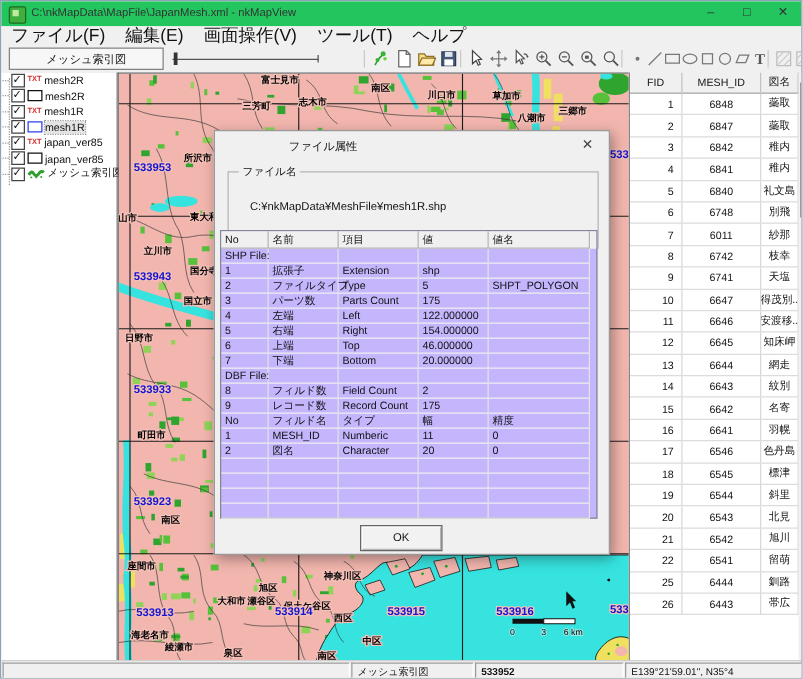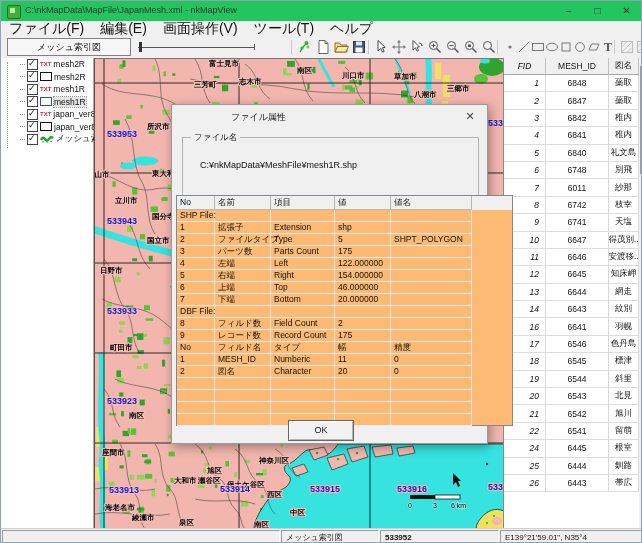--- a/index.html
+++ b/index.html
@@ -20,61 +20,61 @@
   .layer-combo{position:absolute;left:6px;top:2px;width:122px;height:16px;border:1px solid #828282;background:#f7f7f7;
                font-size:9px;text-align:center;line-height:16px;}
   .slider-track{position:absolute;left:137px;top:11px;width:117px;height:1px;background:#555;}
   .slider-thumb{position:absolute;left:138px;top:6px;width:3px;height:10px;background:#333;}
   .slider-tick{position:absolute;left:253px;top:8px;width:1px;height:6px;background:#555;}
   .tbicon{position:absolute;top:3px;width:16px;height:16px;}
   .tbsep{position:absolute;top:4px;width:1px;height:14px;background:#c9c9c9;}
   
   .layers{position:absolute;left:0;top:57px;width:93px;height:470px;background:#fff;border-right:1px solid #aaa;box-sizing:border-box;}
   .layers::before{content:"";position:absolute;left:6px;top:4px;height:86px;border-left:1px dotted #999;}
-  .lrow{position:relative;display:flex;align-items:center;height:12.5px;padding-left:19px;gap:2px;font-size:8.5px;}
+  .lrow{position:relative;display:flex;align-items:center;height:12.5px;padding-left:1px;gap:2px;font-size:8.5px;}
   .dash{width:5px;border-top:1px dotted #999;flex:none;}
   .cb{width:9px;height:9px;border:1px solid #444;background:#fff;flex:none;position:relative;}
   .cb::after{content:"✓";position:absolute;left:0px;top:-1px;font-size:9px;line-height:9px;color:#111;}
   .ic-txt{font-size:6px;font-weight:bold;color:#d03030;flex:none;letter-spacing:0;}
   .ic-box{width:10px;height:7px;border:1.5px solid #111;background:#fff;flex:none;}
   .ic-bluebox{width:10px;height:7px;border:1.5px solid #2a43f0;background:#fff;flex:none;}
   .llabel{white-space:nowrap;}
   .llabel.sel{background:#e4e4e4;outline:1px dotted #9a9a9a;}
   
   .map{position:absolute;left:93px;top:57px;width:409px;height:470px;border-left:1px solid #555;border-top:1px solid #777;box-sizing:border-box;}
   .map svg{display:block;}
   .city{font-size:7.5px;font-weight:600;fill:#000;stroke:#f4c0b8;stroke-width:2px;paint-order:stroke;}
   .mesh{font-size:9px;font-weight:bold;fill:#1515cf;stroke:#f4c0b8;stroke-width:2px;paint-order:stroke;}
   .sctext{font-size:7px;fill:#000;stroke:#9be9e4;stroke-width:1.5px;paint-order:stroke;}
   
   .attr{position:absolute;left:502px;top:57px;width:136px;height:470px;background:#fff;border-left:1px solid #888;box-sizing:border-box;overflow:hidden;}
   .ahead{display:flex;height:16px;background:#f0f0f0;border-bottom:1px solid #a8a8a8;font-size:8.5px;}
   .ahead>div{border-right:1px solid #c2c2c2;display:flex;align-items:center;justify-content:center;box-sizing:border-box;}
   .arow{display:flex;height:17.4px;font-size:8.5px;}
   .arow>div{border-right:1px solid #d8d8d8;border-bottom:1px solid #dcdcdc;box-sizing:border-box;display:flex;align-items:center;}
-  .c-fid{width:42px;justify-content:flex-end;padding-right:6px;font-style:italic;}
+  .c-fid{width:42px;justify-content:flex-end;padding-right:6px;}
   .c-mid{width:63px;justify-content:center;}
   .c-name{width:30px;justify-content:center;white-space:nowrap;overflow:hidden;}
   .ahead .c-fid{justify-content:center;padding-right:0;}
   .scrollstrip{position:absolute;left:638px;top:57px;width:4px;height:470px;background:#f0f0f0;}
   .scrollthumb{position:absolute;left:1px;top:8px;width:2px;height:108px;background:#9b9b9b;}
   
   .statusbar{position:absolute;left:0;top:527px;width:100%;height:16px;background:#f0f0f0;border-top:1px solid #d0d0d0;font-size:8px;}
   .seg{position:absolute;top:1px;height:13px;line-height:13px;padding-left:4px;box-sizing:border-box;
        border:1px solid;border-color:#9d9d9d #ffffff #ffffff #9d9d9d;background:#f0f0f0;overflow:hidden;white-space:nowrap;}
   
   .dialog{position:absolute;left:170px;top:103px;width:317px;height:340px;background:#f0f0f0;
           border:1px solid #9a9a9a;box-shadow:2px 3px 10px rgba(0,0,0,.35);box-sizing:border-box;}
   .dlg-title{position:absolute;left:0;top:0;width:100%;height:22px;}
   .dlg-title-text{position:absolute;left:11px;top:6px;font-size:9px;margin-left:48px;}
   .dlg-close{position:absolute;right:8px;top:3px;width:18px;height:16px;text-align:center;line-height:16px;font-size:11px;color:#444;}
   .groupbox{position:absolute;left:10px;top:32px;width:295px;height:60px;border:1px solid #b5b5b5;}
   .grouplabel{position:absolute;left:8px;top:-6px;background:#f0f0f0;padding:0 3px;font-size:8.5px;}
   .filepath{position:absolute;left:17px;top:22px;font-size:9px;}
-  .listview{position:absolute;left:4px;top:90px;width:337px;height:231px;background:#fdba74;border:1px solid #828790;box-sizing:border-box;}
+  .listview{position:absolute;left:4px;top:79px;width:302px;height:231px;background:#c4b5fd;border:1px solid #828790;box-sizing:border-box;}
   .lvhead{display:flex;height:14px;background:#f0f0f0;font-size:8.5px;}
   .lvhead>div{border-right:1px solid #b5b5b5;border-bottom:1px solid #b5b5b5;padding-left:3px;box-sizing:border-box;line-height:13px;}
   .lvrow{display:flex;height:12px;font-size:8.5px;}
   .lvrow>div{border-right:1px solid #e4e4e4;border-bottom:1px solid #efefef;padding-left:3px;box-sizing:border-box;
              line-height:11.5px;white-space:nowrap;overflow:visible;}
   .w0{width:38px;flex:none;} .w1{width:56px;flex:none;} .w2{width:64px;flex:none;} .w3{width:56px;flex:none;} .w4{width:81px;flex:none;}
   .okbtn{position:absolute;left:116px;top:315px;width:64px;height:19px;background:#f2f2f2;border:1px solid #666;
          box-shadow:inset 1px 1px 0 #fff, inset -1px -1px 0 #b5b5b5;font-size:9px;text-align:center;line-height:18px;}
 </style>
 </head>
@@ -692,20 +692,25 @@
           <div class="c-fid">13</div>
           <div class="c-mid">6644</div>
           <div class="c-name">網走</div>
         </div>
         <div class="arow">
           <div class="c-fid">14</div>
           <div class="c-mid">6643</div>
           <div class="c-name">紋別</div>
         </div>
         <div class="arow">
+          <div class="c-fid">15</div>
+          <div class="c-mid">6642</div>
+          <div class="c-name">名寄</div>
+        </div>
+        <div class="arow">
           <div class="c-fid">16</div>
           <div class="c-mid">6641</div>
           <div class="c-name">羽幌</div>
         </div>
         <div class="arow">
           <div class="c-fid">17</div>
           <div class="c-mid">6546</div>
           <div class="c-name">色丹島</div>
         </div>
         <div class="arow">
@@ -725,25 +730,20 @@
         </div>
         <div class="arow">
           <div class="c-fid">21</div>
           <div class="c-mid">6542</div>
           <div class="c-name">旭川</div>
         </div>
         <div class="arow">
           <div class="c-fid">22</div>
           <div class="c-mid">6541</div>
           <div class="c-name">留萌</div>
-        </div>
-        <div class="arow">
-          <div class="c-fid">24</div>
-          <div class="c-mid">6445</div>
-          <div class="c-name">根室</div>
         </div>
         <div class="arow">
           <div class="c-fid">25</div>
           <div class="c-mid">6444</div>
           <div class="c-name">釧路</div>
         </div>
         <div class="arow">
           <div class="c-fid">26</div>
           <div class="c-mid">6443</div>
           <div class="c-name">帯広</div>

